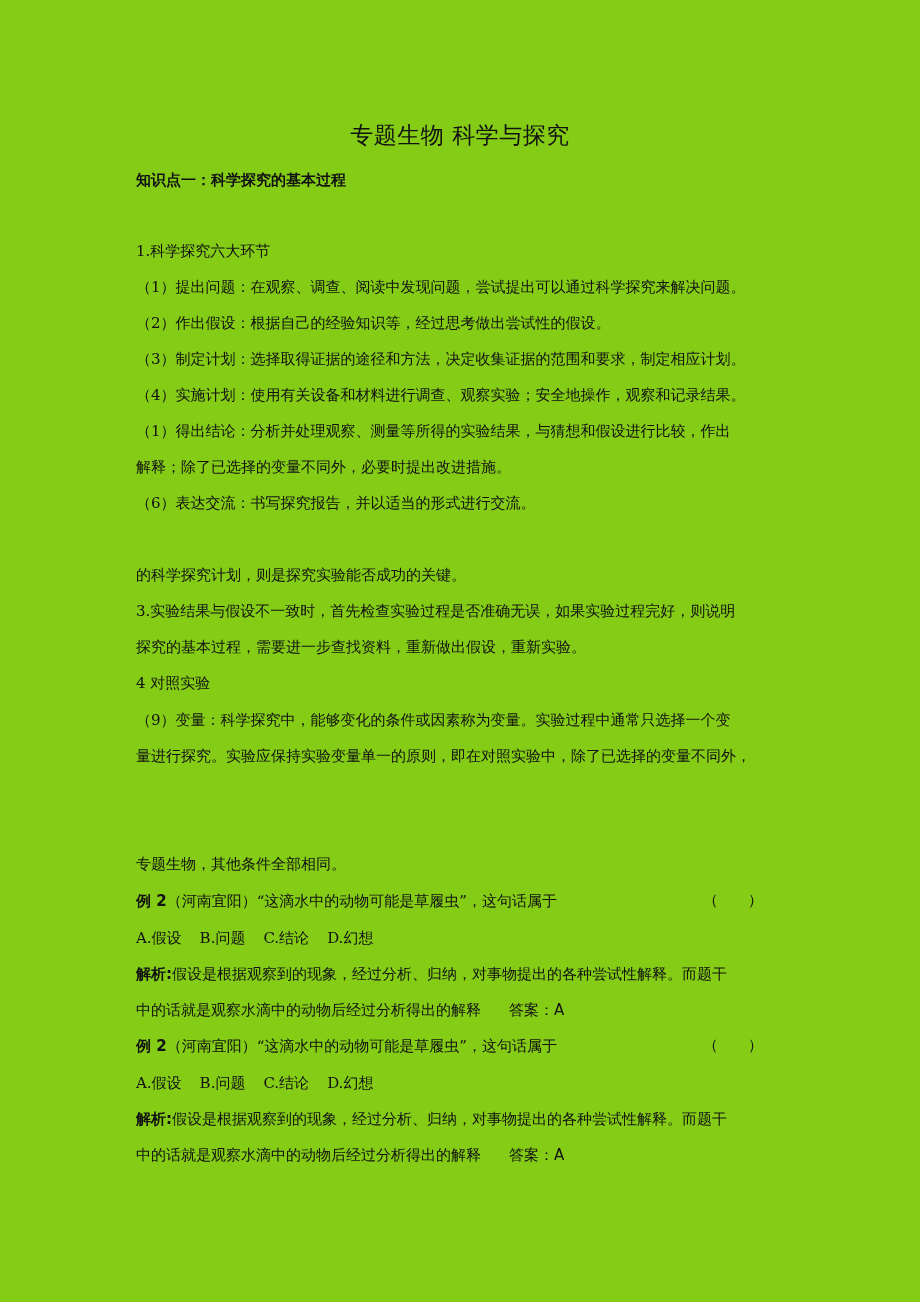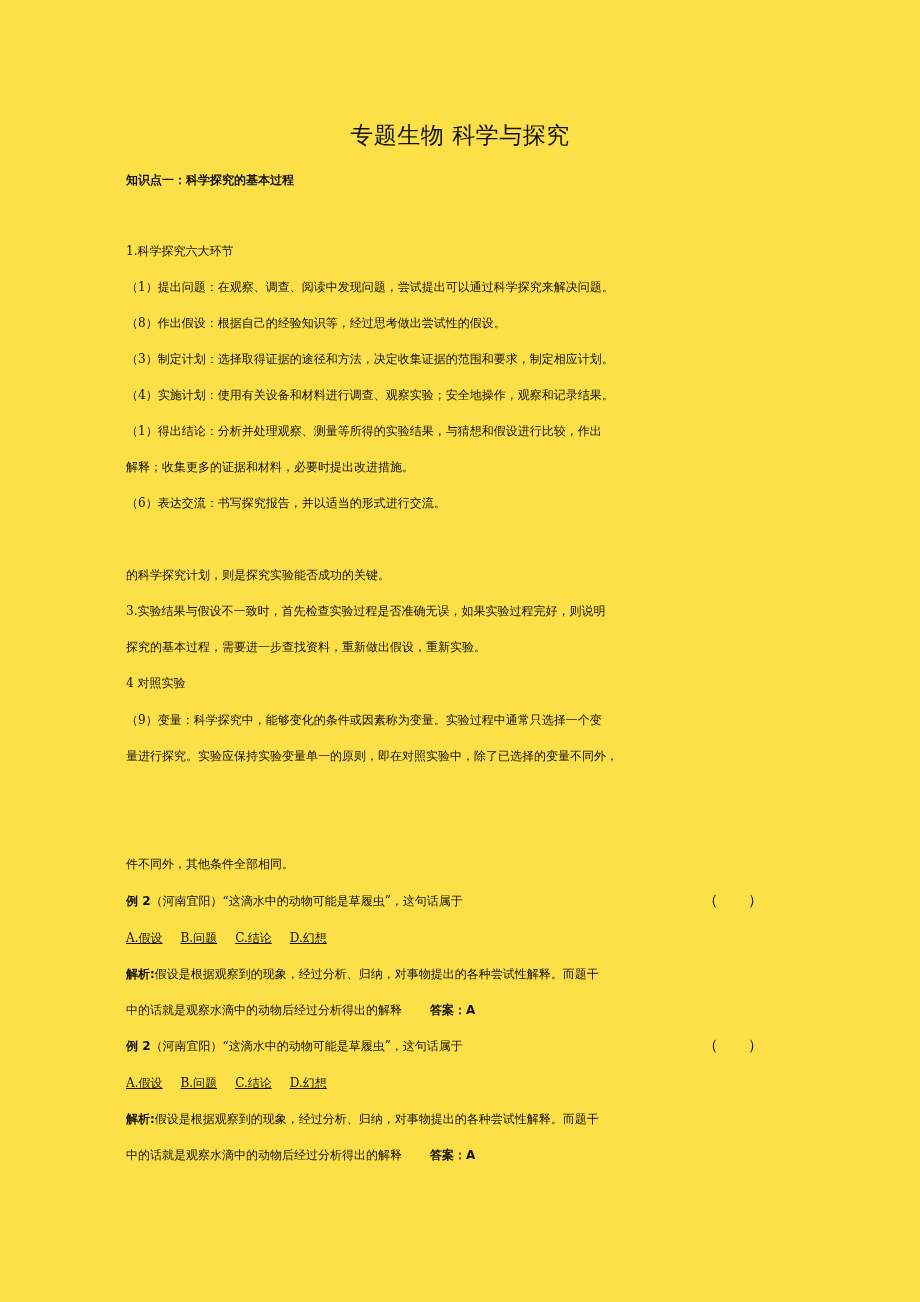--- a/index.html
+++ b/index.html
@@ -1,52 +1,52 @@
 <!DOCTYPE html>
 <html><head>
 <meta charset="utf-8">
 <style>
   html, body { margin: 0; padding: 0; background: #ffffff; }
   body { width: 920px; height: 1302px; position: relative; overflow: hidden;
          font-family: "DejaVu Serif", "Liberation Serif", serif; color: #111; }
-  .page { position: absolute; left: 0; top: 0; width: 920px; height: 1302px; background: #fde047; }
+  .page { position: absolute; left: 0; top: 0; width: 920px; height: 1302px; background: #84cc16; }
   .title { position: absolute; top: 120px; left: 0; width: 920px; text-align: center;
            font-family: "DejaVu Sans", "Liberation Sans", sans-serif; font-size: 23px; font-weight: normal; letter-spacing: 0.5px; }
-  .line { position: absolute; left: 126px; width: 645px; font-size: 12px; line-height: 20px; white-space: nowrap; overflow: hidden; }
+  .line { position: absolute; left: 136px; width: 645px; font-size: 15px; line-height: 20px; white-space: nowrap; overflow: hidden; }
   .bold { font-weight: bold; font-family: "DejaVu Sans", "Liberation Sans", sans-serif; }
   .paren { position: absolute; left: 703px; font-size: 15px; }
-  .opt { display: inline-block; margin-right: 18px; text-decoration: underline; }
-  .ans { margin-left: 28px; font-weight: bold; font-family: "DejaVu Sans", "Liberation Sans", sans-serif; margin-top: 8px; }
+  .opt { display: inline-block; margin-right: 18px; }
+  .ans { margin-left: 28px; font-weight: normal; font-family: "DejaVu Sans", "Liberation Sans", sans-serif; margin-top: 8px; }
 </style>
 </head>
 <body>
 
 <div class="page">
   <div class="title">专题生物 科学与探究</div>
 
   <div class="line bold" style="top:170px">知识点一：科学探究的基本过程</div>
   <div class="line" style="top:241px">1.科学探究六大环节</div>
 
   <div class="line" style="top:277px">（1）提出问题：在观察、调查、阅读中发现问题，尝试提出可以通过科学探究来解决问题。</div>
-  <div class="line" style="top:313px">（8）作出假设：根据自己的经验知识等，经过思考做出尝试性的假设。</div>
+  <div class="line" style="top:313px">（2）作出假设：根据自己的经验知识等，经过思考做出尝试性的假设。</div>
   <div class="line" style="top:349px">（3）制定计划：选择取得证据的途径和方法，决定收集证据的范围和要求，制定相应计划。</div>
   <div class="line" style="top:385px">（4）实施计划：使用有关设备和材料进行调查、观察实验；安全地操作，观察和记录结果。</div>
   <div class="line" style="top:421px">（1）得出结论：分析并处理观察、测量等所得的实验结果，与猜想和假设进行比较，作出</div>
-  <div class="line" style="top:457px">解释；收集更多的证据和材料，必要时提出改进措施。</div>
+  <div class="line" style="top:457px">解释；除了已选择的变量不同外，必要时提出改进措施。</div>
   <div class="line" style="top:493px">（6）表达交流：书写探究报告，并以适当的形式进行交流。</div>
 
   <div class="line" style="top:565px">的科学探究计划，则是探究实验能否成功的关键。</div>
 
   <div class="line" style="top:601px">3.实验结果与假设不一致时，首先检查实验过程是否准确无误，如果实验过程完好，则说明</div>
   <div class="line" style="top:637px">探究的基本过程，需要进一步查找资料，重新做出假设，重新实验。</div>
 
   <div class="line" style="top:673px">4 对照实验</div>
   <div class="line" style="top:710px">（9）变量：科学探究中，能够变化的条件或因素称为变量。实验过程中通常只选择一个变</div>
   <div class="line" style="top:746px">量进行探究。实验应保持实验变量单一的原则，即在对照实验中，除了已选择的变量不同外，</div>
-  <div class="line" style="top:854px">件不同外，其他条件全部相同。</div>
+  <div class="line" style="top:854px">专题生物，其他条件全部相同。</div>
 
   <div class="line" style="top:891px">
     <span class="bold">例 2</span><span>（河南宜阳）“这滴水中的动物可能是草履虫”，这句话属于</span>
   </div>
   <div class="paren" style="top:891px">（　　）</div>
   <div class="line" style="top:928px">
     <span class="opt">A.假设</span><span class="opt">B.问题</span><span class="opt">C.结论</span><span class="opt">D.幻想</span>
   </div>
   <div class="line" style="top:964px">
     <span class="bold">解析:</span><span>假设是根据观察到的现象，经过分析、归纳，对事物提出的各种尝试性解释。而题干</span>

